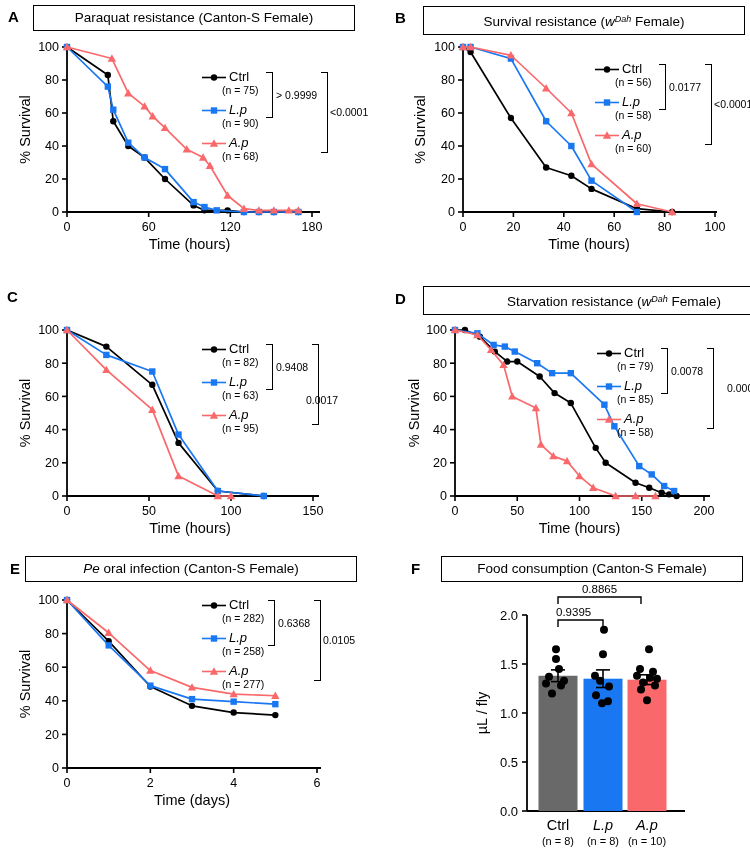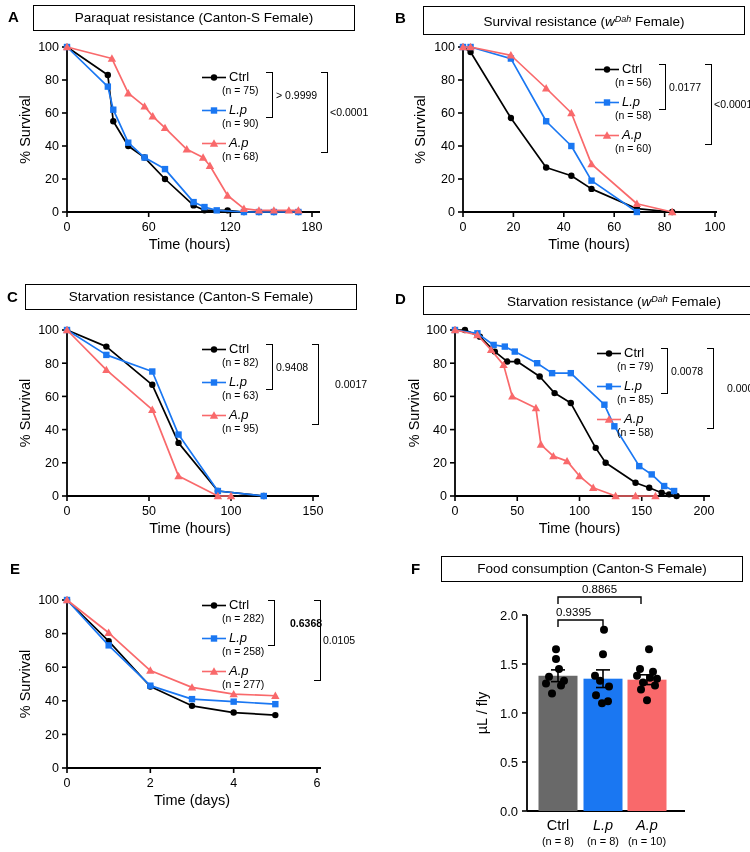--- a/index.html
+++ b/index.html
@@ -257,21 +257,20 @@
         </div>
         <div class="p-bracket br1" style="left: 64px;"></div>
         <span class="pv p1" style="left: 74px;">0.0177</span>
         <div class="p-bracket br2" style="left: 110px;"></div>
         <span class="pv p2" style="left: 119px;">&lt;0.0001</span>
       </div>
   </section>
 
   <section class="panel" id="pC">
     <div class="letter">C</div>
-    <div class="titlebox"><span>Starvation resistance (Canton-S Female)</span></div>
     <svg class="chart" width="375" height="290" viewBox="0 0 375 290">
         <line x1="67" y1="70" x2="67" y2="236" stroke="#000" stroke-width="1.8"></line>
         <line x1="67" y1="236" x2="319" y2="236" stroke="#000" stroke-width="1.8"></line>
         <line x1="62" y1="236" x2="67" y2="236" stroke="#000" stroke-width="1.6"></line>
         <text x="59" y="240.3" font-size="12.5" text-anchor="end">0</text>
         <line x1="62" y1="202.8" x2="67" y2="202.8" stroke="#000" stroke-width="1.6"></line>
         <text x="59" y="207.10000000000002" font-size="12.5" text-anchor="end">20</text>
         <line x1="62" y1="169.6" x2="67" y2="169.6" stroke="#000" stroke-width="1.6"></line>
         <text x="59" y="173.9" font-size="12.5" text-anchor="end">40</text>
         <line x1="62" y1="136.4" x2="67" y2="136.4" stroke="#000" stroke-width="1.6"></line>
@@ -339,21 +338,21 @@
               <line x1="0" y1="5.5" x2="24" y2="5.5" stroke="#f9696b" stroke-width="1.6"></line>
               <path d="M 12 1.2999999999999998 L 16.2 8.7 L 7.8 8.7 Z" fill="#f9696b"></path>
             </svg>
             <span class="lgd-name it">A.p</span>
           </div>
           <div class="lgd-n">(n = 95)</div>
         </div>
         <div class="p-bracket br1" style="left: 64px;"></div>
         <span class="pv p1" style="left: 74px;">0.9408</span>
         <div class="p-bracket br2" style="left: 110px;"></div>
-        <span class="pv p2" style="left: 133px;">0.0017</span>
+        <span class="pv p2" style="left: 104px; margin-top: 16px;">0.0017</span>
       </div>
   </section>
 
   <section class="panel" id="pD">
     <div class="letter">D</div>
     <div class="titlebox"><span>Starvation resistance (</span><span class="it">w</span><span class="it sup">Dah</span><span> Female)</span></div>
     <svg class="chart" width="375" height="290" viewBox="0 0 375 290">
         <line x1="80" y1="70" x2="80" y2="236" stroke="#000" stroke-width="1.8"></line>
         <line x1="80" y1="236" x2="335" y2="236" stroke="#000" stroke-width="1.8"></line>
         <line x1="75" y1="236" x2="80" y2="236" stroke="#000" stroke-width="1.6"></line>
@@ -461,20 +460,21 @@
         </div>
         <div class="p-bracket br1" style="left: 64px;"></div>
         <span class="pv p1" style="left: 74px;">0.0078</span>
         <div class="p-bracket br2" style="left: 110px;"></div>
         <span class="pv p2" style="left: 113px; padding-left: 17px;">0.0004</span>
       </div>
   </section>
 
   <section class="panel" id="pE">
     <div class="letter">E</div>
+    <div class="titlebox"><span class="it">Pe</span><span> oral infection (Canton-S Female)</span></div>
     <svg class="chart" width="375" height="302" viewBox="0 0 375 302">
         <line x1="67" y1="50" x2="67" y2="218" stroke="#000" stroke-width="1.8"></line>
         <line x1="67" y1="218" x2="321" y2="218" stroke="#000" stroke-width="1.8"></line>
         <line x1="62" y1="218" x2="67" y2="218" stroke="#000" stroke-width="1.6"></line>
         <text x="59" y="222.3" font-size="12.5" text-anchor="end">0</text>
         <line x1="62" y1="184.4" x2="67" y2="184.4" stroke="#000" stroke-width="1.6"></line>
         <text x="59" y="188.70000000000002" font-size="12.5" text-anchor="end">20</text>
         <line x1="62" y1="150.8" x2="67" y2="150.8" stroke="#000" stroke-width="1.6"></line>
         <text x="59" y="155.10000000000002" font-size="12.5" text-anchor="end">40</text>
         <line x1="62" y1="117.2" x2="67" y2="117.2" stroke="#000" stroke-width="1.6"></line>
@@ -540,21 +540,21 @@
           <div class="lgd-row">
             <svg class="lgd-glyph" width="24" height="11">
               <line x1="0" y1="5.5" x2="24" y2="5.5" stroke="#f9696b" stroke-width="1.6"></line>
               <path d="M 12 1.2999999999999998 L 16.2 8.7 L 7.8 8.7 Z" fill="#f9696b"></path>
             </svg>
             <span class="lgd-name it">A.p</span>
           </div>
           <div class="lgd-n">(n = 277)</div>
         </div>
         <div class="p-bracket br1" style="left: 66px;"></div>
-        <span class="pv p1" style="left: 88px; font-weight: bold;">0.6368</span>
+        <span class="pv p1" style="left: 76px;">0.6368</span>
         <div class="p-bracket br2" style="left: 112px;"></div>
         <span class="pv p2" style="left: 121px;">0.0105</span>
       </div>
   </section>
 
   <section class="panel" id="pF">
     <div class="letter">F</div>
     <div class="titlebox"><span>Food consumption (Canton-S Female)</span></div>
     <svg class="chart" width="375" height="302" viewBox="0 0 375 302">
         <line x1="152" y1="65" x2="152" y2="261" stroke="#000" stroke-width="1.8"></line>

